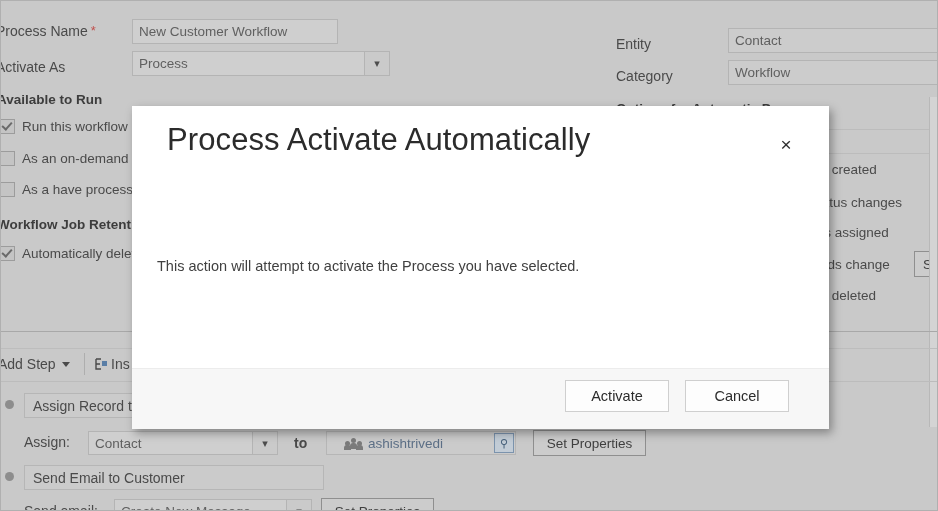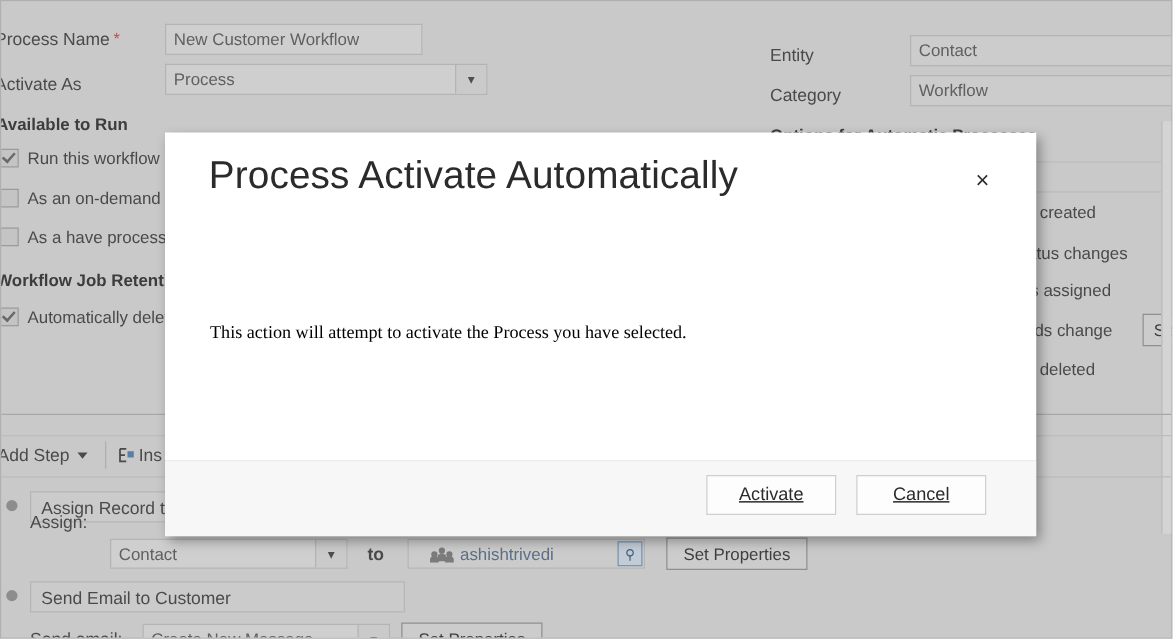--- a/index.html
+++ b/index.html
@@ -270,43 +270,41 @@
     font-size: 19px;
     color: #2f2f2f;
     cursor: pointer;
     background: none;
     border: none;
     padding: 0;
     font-family: "Liberation Sans", sans-serif;
   }
   .dialog-body {
     position: absolute;
-    left: 36px;
+    left: 25px;
     top: 152px;
     right: 30px;
     font-size: 14.5px;
-    color: #000000;
-    font-family: Liberation Serif, serif;
+    color: #404040;
   }
   .dialog-footer {
     position: absolute;
     left: 0;
     right: 0;
     bottom: 0;
     height: 60px;
     background: #f7f7f7;
     border-top: 1px solid #ececec;
   }
   .dialog-footer .btnwrap {
     position: absolute;
     right: 40px;
     top: 11px;
     display: flex;
     gap: 16px;
-    text-decoration: underline;
   }
   .dlg-btn {
     width: 104px;
     height: 32px;
     background: #fdfdfd;
     border: 1px solid #cfcfcf;
     color: #2b2b2b;
     font-size: 14.5px;
     font-family: "Liberation Sans", sans-serif;
     cursor: pointer;
@@ -393,21 +391,21 @@
       </svg>
       <span>Ins</span>
     </div>
     <div class="divider-h" style="left:0px; top:380px; width:938px;"></div>
 
     <span class="step-bullet" style="left:4px; top:399px;"></span>
     <div class="step-box" style="left:23px; top:392px; width:300px; height:25px;">
         <span>Assign Record to Owner</span>
       </div>
 
-    <div class="inline-label" style="left:23px; top:408px;"><span>Assign:</span></div>
+    <div class="inline-label" style="left:23px; top:433px;"><span>Assign:</span></div>
     <div class="field" style="left:87px; top:430px; width:190px; height:24px;">
       <span>Contact</span>
       <span class="caret">▾</span>
     </div>
     <div class="inline-label" style="left:293px; top:434px;font-weight:bold;"><span>to</span></div>
     <div class="lookup" style="left:325px; top:430px; width:190px; height:24px;">
       <span class="people-icon">
         <i style="left:0px; top:4px; width:5px; height:5px;"></i>
         <i style="left:6px; top:1px; width:5px; height:5px;"></i>
         <i style="left:12px; top:4px; width:5px; height:5px;"></i>

